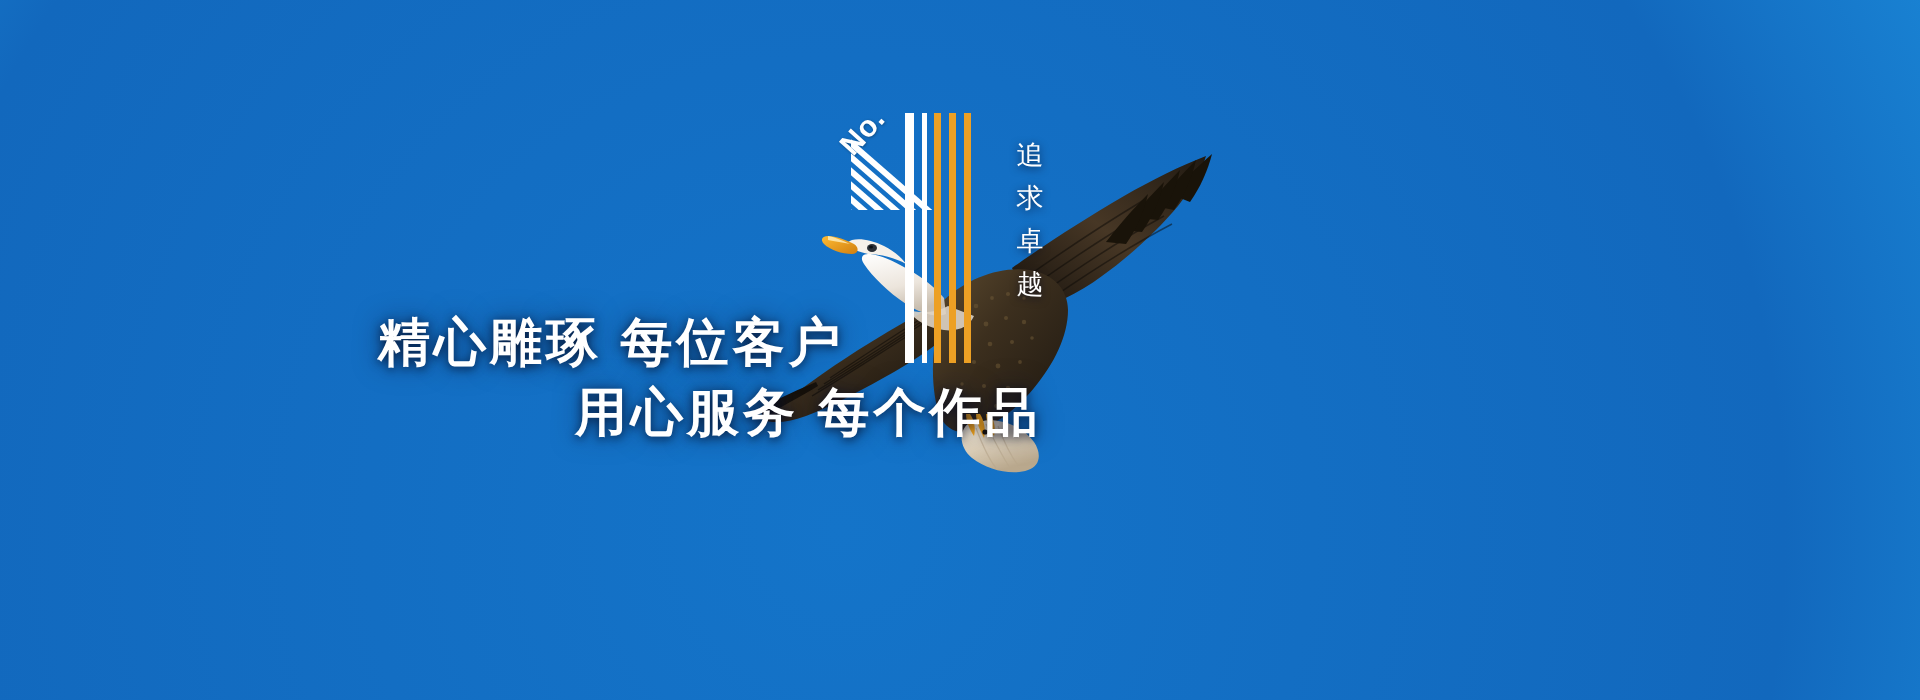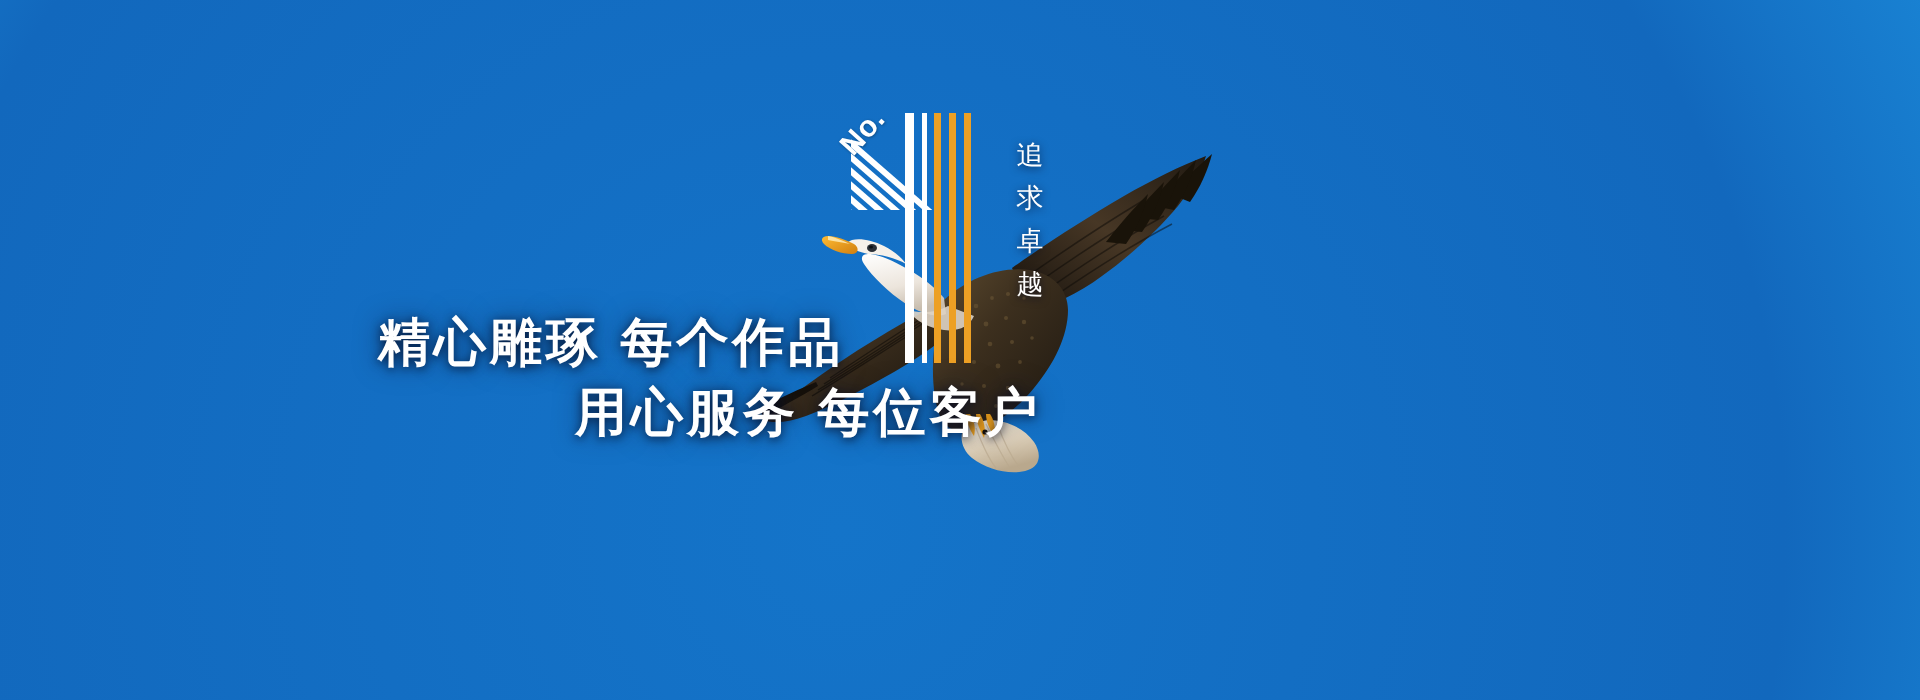--- a/index.html
+++ b/index.html
@@ -504,17 +504,17 @@
   </div>
 
   <div class="slogan" id="slogan">
       <span>追</span>
       <span>求</span>
       <span>卓</span>
       <span>越</span>
     </div>
 
   <div class="headline">
-    <div class="hl-line hl-1">精心雕琢 每个作品</div>
-    <div class="hl-line hl-2">用心服务 每位客户</div>
+    <div class="hl-line hl-1">精心雕琢 每位客户</div>
+    <div class="hl-line hl-2">用心服务 每个作品</div>
   </div>
 
 </div>
 
 </body></html>

